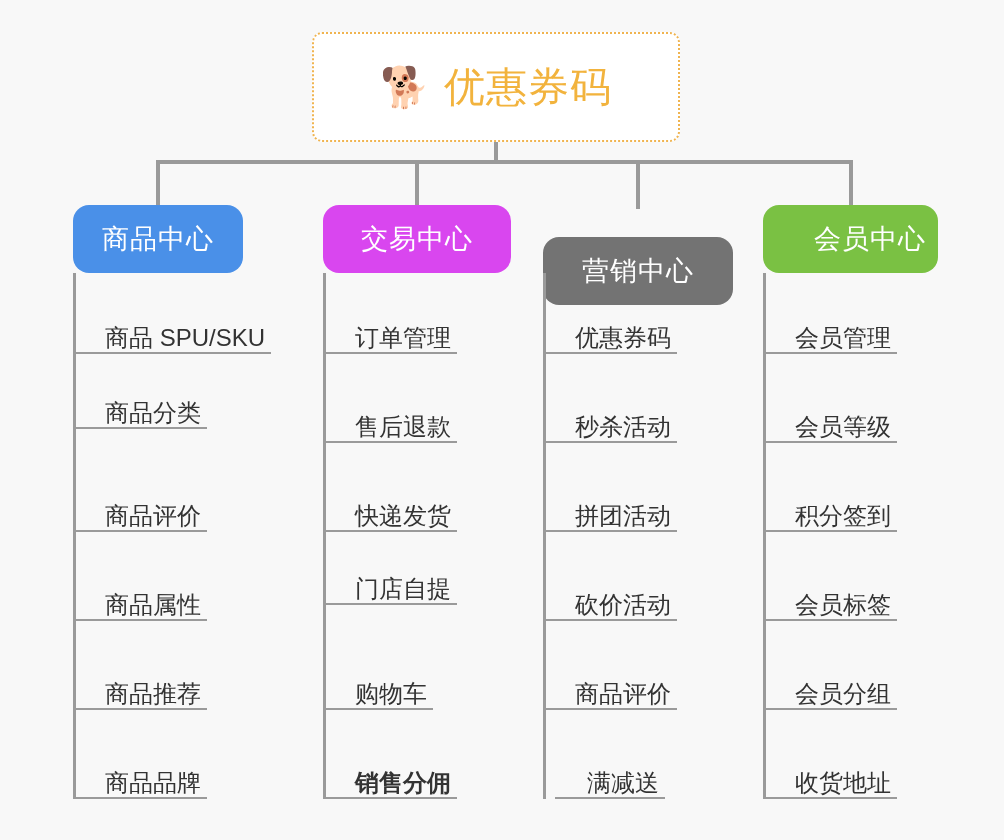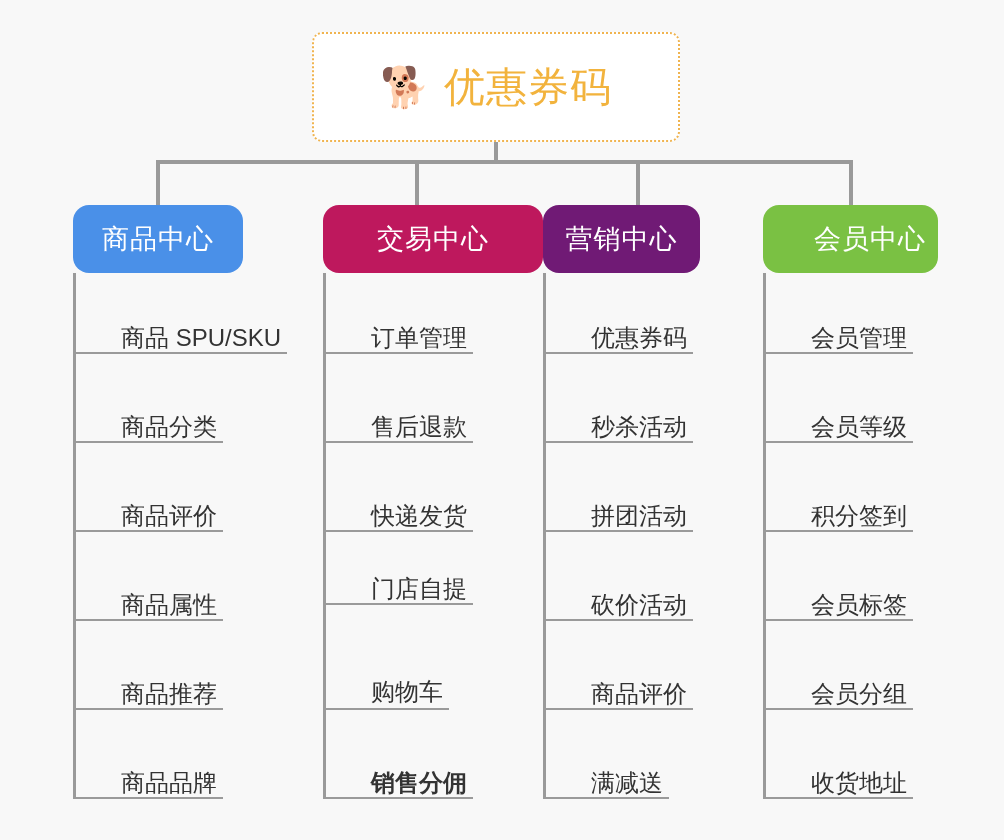--- a/index.html
+++ b/index.html
@@ -95,21 +95,21 @@
 
   
   .leaf {
     position: absolute;
     left: 0;
     box-sizing: border-box;
     height: 52px;
     display: flex;
     align-items: flex-end;
     border-bottom: 2px solid #9a9a9a;
-    padding-left: 48px;
+    padding-left: 32px;
     padding-bottom: 2px;
   }
   .leaf-label {
     font-size: 24px;
     color: #333333;
     white-space: nowrap;
     line-height: 1.05;
     padding-right: 6px;
   }
 </style>
@@ -134,81 +134,81 @@
 
   <div id="branches">
       <div class="branch" style="left: 73px;">
         <div class="branch-head" style="width: 170px; background: rgb(74, 144, 232);">
           <span class="branch-head-label">商品中心</span>
         </div>
         <div class="spine" style="height: 526px;"></div>
         <div class="leaf" style="top: 97px;">
           <span class="leaf-label">商品 SPU/SKU</span>
         </div>
-        <div class="leaf" style="top: 186px; justify-content: flex-end;">
+        <div class="leaf" style="top: 172px; justify-content: flex-end;">
           <span class="leaf-label">商品分类</span>
         </div>
         <div class="leaf" style="top: 275px;">
           <span class="leaf-label">商品评价</span>
         </div>
         <div class="leaf" style="top: 364px;">
           <span class="leaf-label">商品属性</span>
         </div>
         <div class="leaf" style="top: 453px; align-items: flex-end;">
           <span class="leaf-label">商品推荐</span>
         </div>
         <div class="leaf" style="top: 542px;">
           <span class="leaf-label">商品品牌</span>
         </div>
       </div>
       <div class="branch" style="left: 323px;">
-        <div class="branch-head" style="width: 220px; background: #be185d;">
+        <div class="branch-head" style="width: 188px; background: #d946ef;">
           <span class="branch-head-label">交易中心</span>
         </div>
         <div class="spine" style="height: 526px;"></div>
         <div class="leaf" style="top: 97px; justify-content: center;">
           <span class="leaf-label">订单管理</span>
         </div>
         <div class="leaf" style="top: 186px;">
           <span class="leaf-label">售后退款</span>
         </div>
         <div class="leaf" style="top: 275px;">
           <span class="leaf-label">快递发货</span>
         </div>
         <div class="leaf" style="top: 348px;">
           <span class="leaf-label">门店自提</span>
         </div>
-        <div class="leaf" style="top: 453px; font-family: Liberation Mono, monospace;">
+        <div class="leaf" style="top: 453px;">
           <span class="leaf-label">购物车</span>
         </div>
         <div class="leaf" style="top: 542px; font-weight: bold;">
           <span class="leaf-label">销售分佣</span>
         </div>
       </div>
       <div class="branch" style="left: 543px;">
-        <div class="branch-head" style="width: 157px; background: #701a75;">
+        <div class="branch-head" style="width: 190px; background: #737373; margin-top: 32px;">
           <span class="branch-head-label">营销中心</span>
         </div>
         <div class="spine" style="height: 526px;"></div>
         <div class="leaf" style="top: 97px;">
           <span class="leaf-label">优惠券码</span>
         </div>
         <div class="leaf" style="top: 186px;">
           <span class="leaf-label">秒杀活动</span>
         </div>
         <div class="leaf" style="top: 275px;">
           <span class="leaf-label">拼团活动</span>
         </div>
         <div class="leaf" style="top: 364px;">
           <span class="leaf-label">砍价活动</span>
         </div>
         <div class="leaf" style="top: 453px;">
           <span class="leaf-label">商品评价</span>
         </div>
-        <div class="leaf" style="top: 542px;">
+        <div class="leaf" style="top: 542px; margin-left: 12px;">
           <span class="leaf-label">满减送</span>
         </div>
       </div>
       <div class="branch" style="left: 763px;">
         <div class="branch-head" style="width: 175px; background: rgb(122, 193, 67); padding-left: 39px;">
           <span class="branch-head-label">会员中心</span>
         </div>
         <div class="spine" style="height: 526px;"></div>
         <div class="leaf" style="top: 97px;">
           <span class="leaf-label">会员管理</span>

